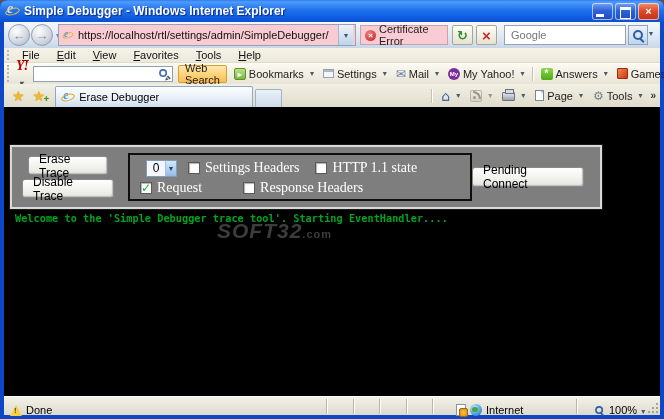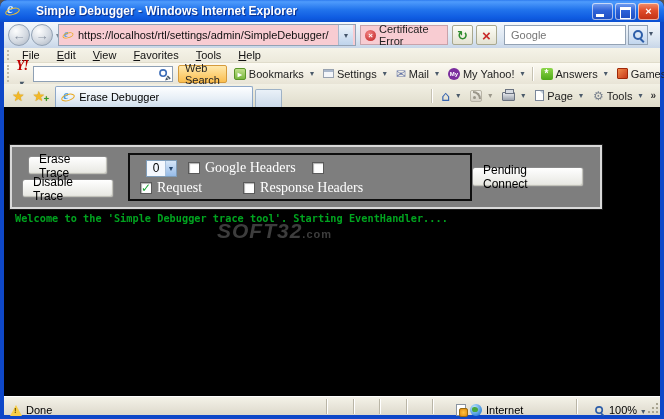--- a/index.html
+++ b/index.html
@@ -4,21 +4,21 @@
 <style>
   html,body{margin:0;padding:0;background:#555;}
   *{box-sizing:border-box;}
   .window{position:relative;width:664px;height:419px;background:#0E47C8;border-radius:7px 7px 0 0;
     overflow:hidden;font-family:"Liberation Sans",sans-serif;font-size:11px;color:#000;}
   .row{position:absolute;left:4px;width:656px;}
 
   
   .titlebar{position:absolute;left:0;top:0;width:664px;height:22px;
     background:linear-gradient(180deg,#2E7BEF 0%,#4E9BFC 8%,#2173EC 45%,#0F5CE2 80%,#0B4FD0 100%);
-    display:flex;align-items:center;padding:0 5px;border-radius:7px 7px 0 0;gap:12px;}
+    display:flex;align-items:center;padding:0 5px;border-radius:7px 7px 0 0;}
   .ie-ico{position:relative;width:15px;height:14px;margin-right:4px;}
   .ie-ico::before{content:"e";position:absolute;left:2px;top:-3px;font:italic bold 14px "Liberation Serif",serif;color:#CFE8FF;}
   .ie-ico::after{content:"";position:absolute;left:0;top:4px;width:13px;height:5px;border:1px solid #F2C12E;border-radius:50%;transform:rotate(-16deg);}
   .title{color:#fff;font-weight:bold;font-size:12px;text-shadow:1px 1px 1px #0A2C86;flex:1;white-space:nowrap;overflow:hidden;}
   .winbtns{display:flex;gap:2px;}
   .wb{width:21px;height:17px;border-radius:3px;box-shadow:inset 0 0 0 1px rgba(255,255,255,.6);
     display:flex;align-items:center;justify-content:center;color:#fff;font-weight:bold;font-size:11px;position:relative;}
   .wb.blue{background:linear-gradient(180deg,#7AA4F2,#2E62D8 45%,#1C4BC0);}
   .wb.red{background:linear-gradient(180deg,#F2926E,#E04C2A 45%,#C03014);}
   .wb.min::after{content:"";position:absolute;left:4px;bottom:3px;width:8px;height:3px;background:#fff;}
@@ -274,22 +274,23 @@
         <span class="xpbtn w1">Erase Trace</span>
         <span class="xpbtn w2">Disable Trace</span>
       </div>
       <div class="fieldset">
         <div class="frow">
           <span class="tl-select">
             <span class="val">0</span>
             <span class="arrow">▼</span>
           </span>
           <span class="cb" style="margin-left:11px"></span>
-          <span class="cblabel">Google Headers</span>
+          <span class="cblabel">Settings Headers</span>
           <span class="cb" style="margin-left:16px"></span>
+          <span class="cblabel">HTTP 1.1 state</span>
         </div>
         <div class="frow">
           <span class="cb checked"></span>
           <span class="cblabel">Request</span>
           <span class="cb" style="margin-left:41px"></span>
           <span class="cblabel">Response Headers</span>
         </div>
       </div>
       <span class="xpbtn w3" style="margin-left:auto;margin-right:6px">Pending Connect</span>
     </div>

